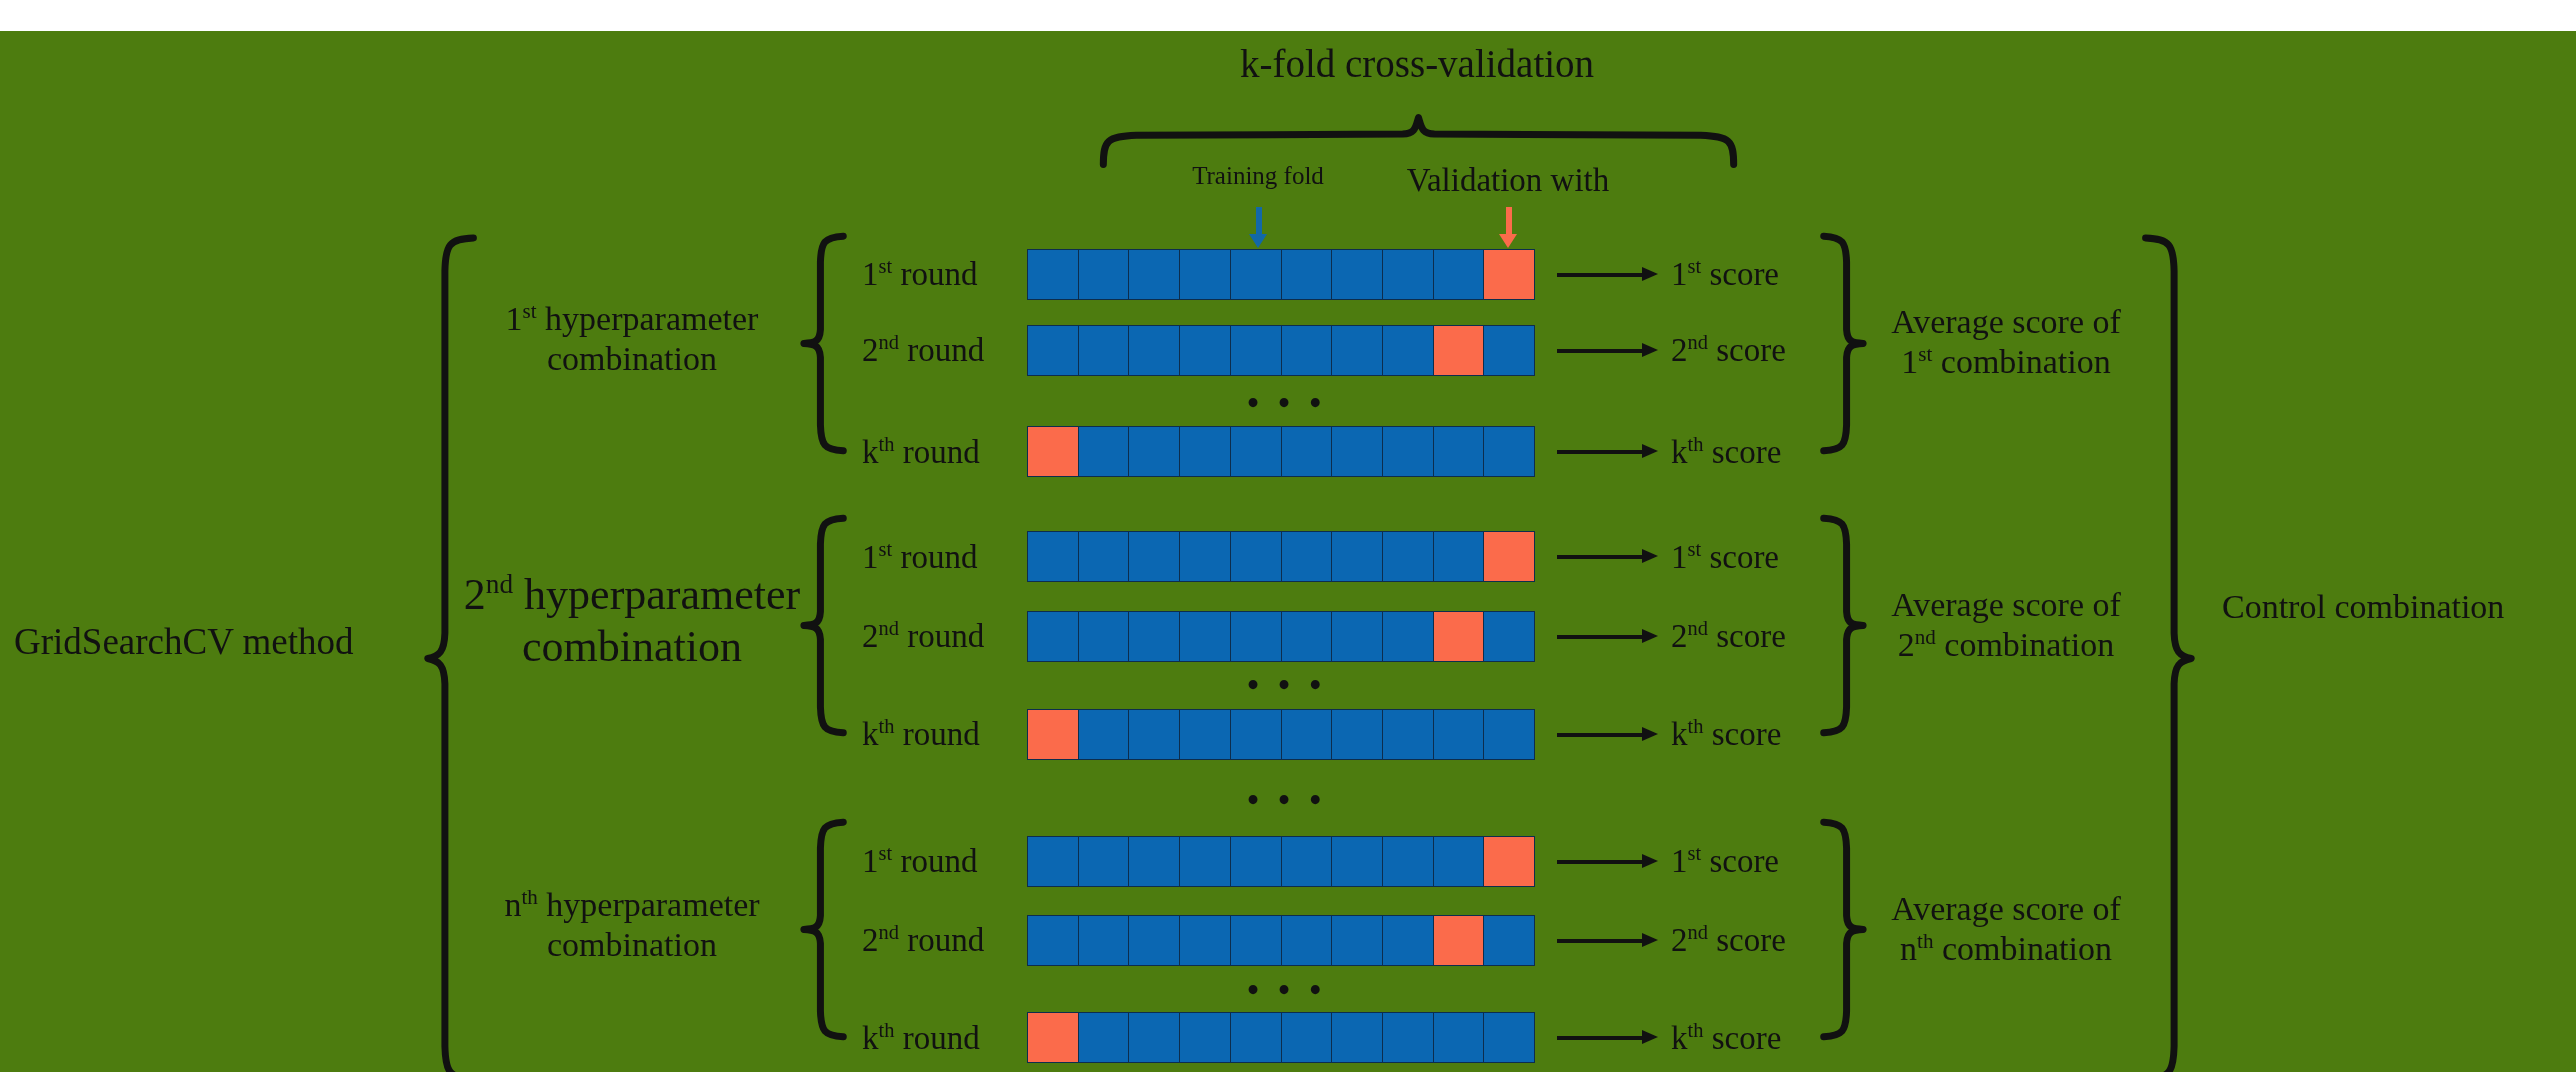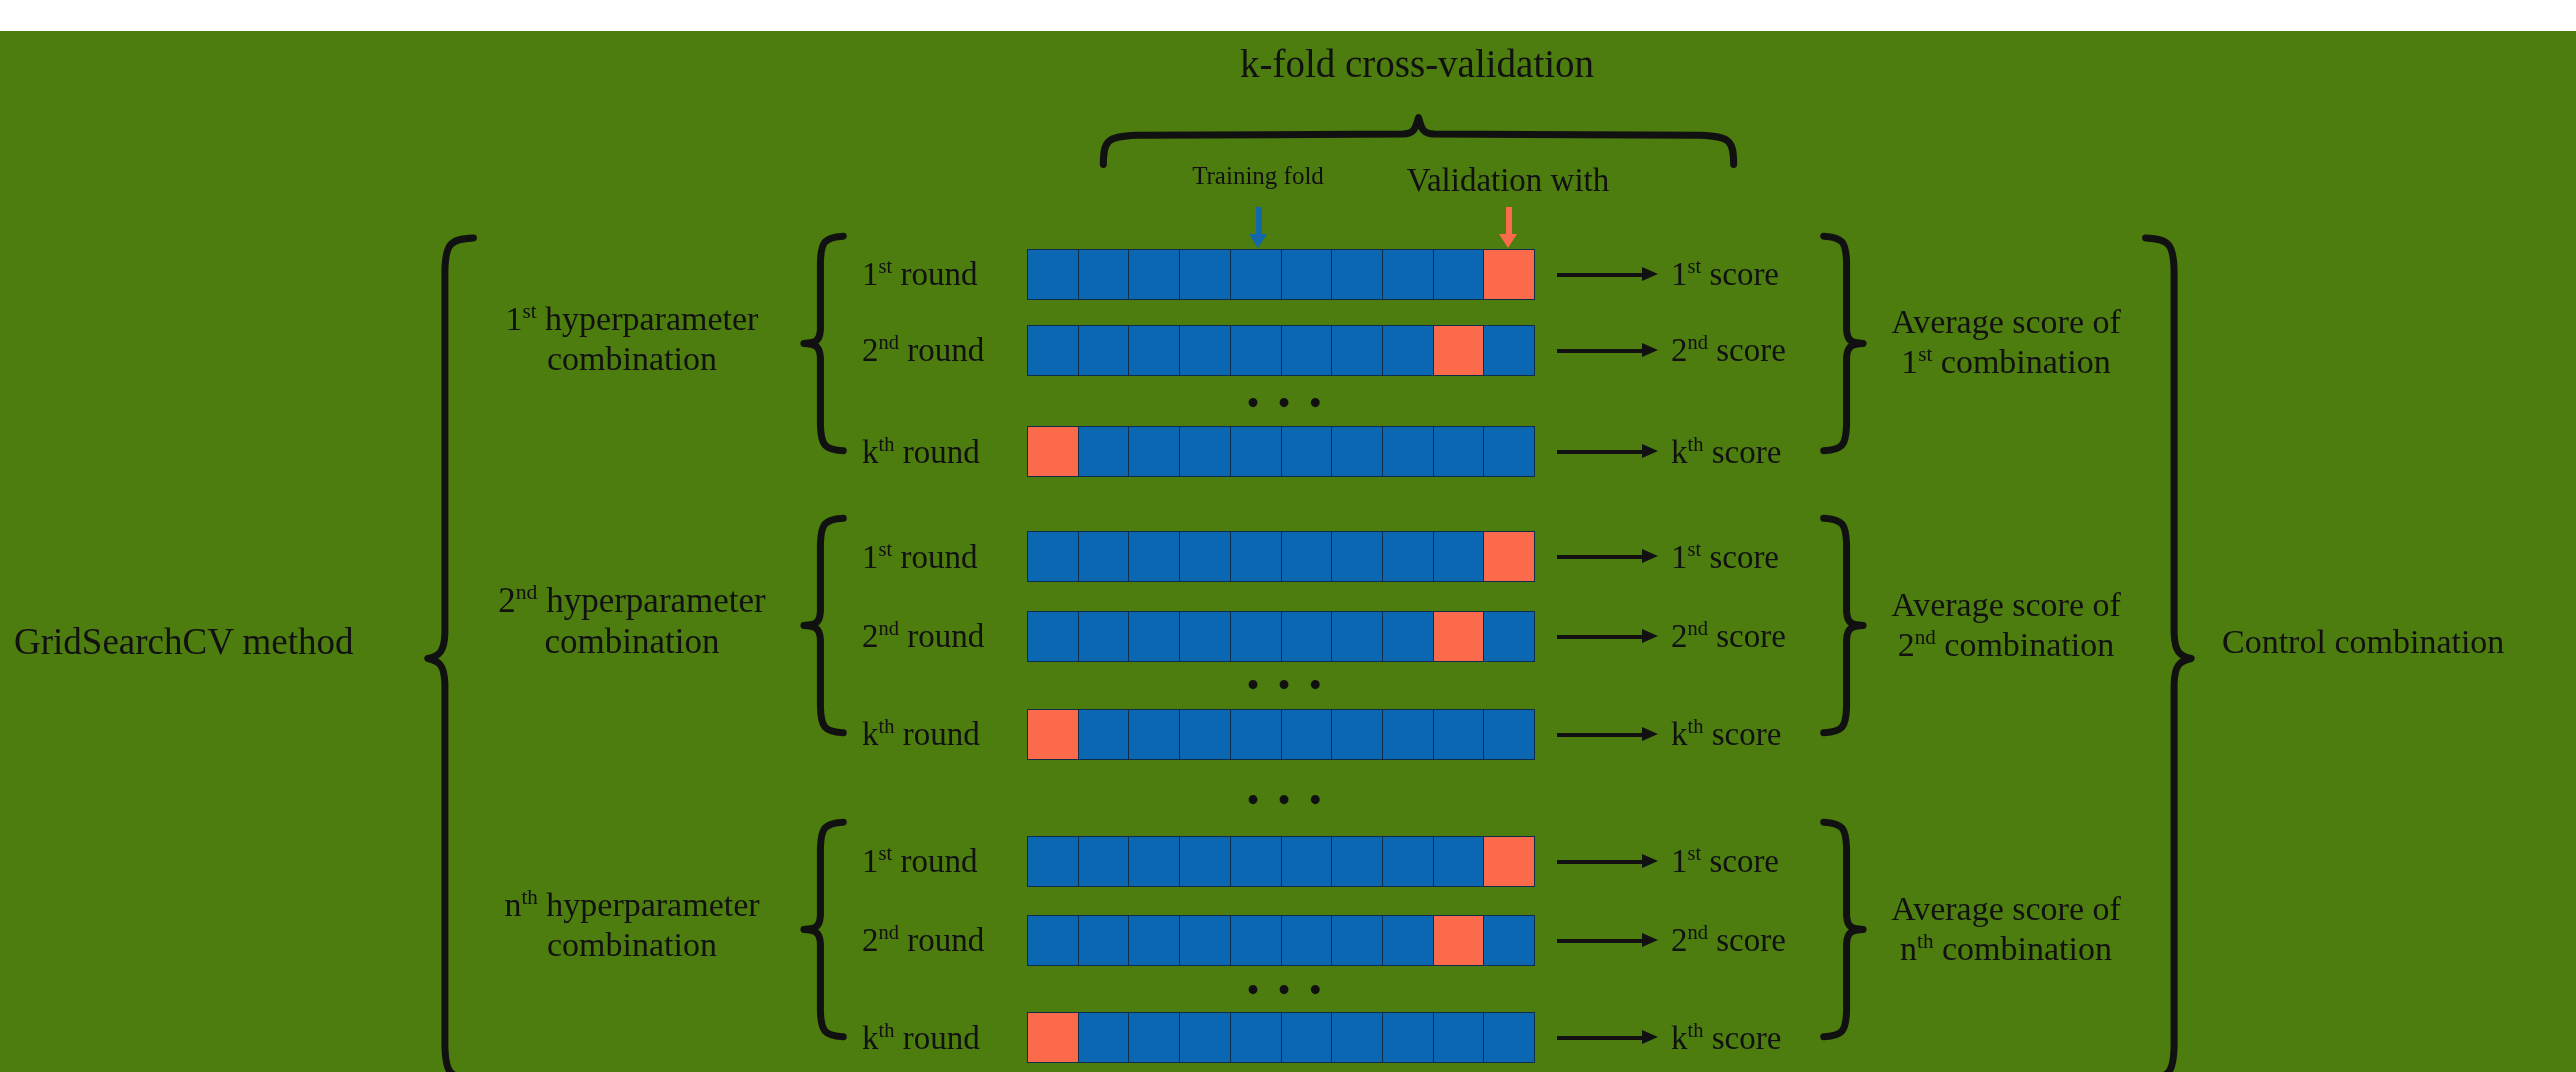--- a/index.html
+++ b/index.html
@@ -68,21 +68,21 @@
   <svg class="brace" style="left:424px;top:202px;" width="57" height="851" viewBox="0 0 90 1340">
     <path d="M78,6 C40,8 34,16 33,58 L33,630 C32,660 24,666 6,670
              C24,674 32,680 33,710 L33,1282 C34,1324 40,1332 78,1334" stroke-width="11"></path>
   </svg>
 
   <svg class="brace" style="left:2138px;top:202px;" width="57" height="851" viewBox="0 0 90 1340">
     <path d="M12,6 C50,8 56,16 57,58 L57,630 C58,660 66,666 84,670
              C66,674 58,680 57,710 L57,1282 C56,1324 50,1332 12,1334" stroke-width="11"></path>
   </svg>
 
-  <div class="txt vmid" style="left:2222px;top:611px;font-size:34px;">
+  <div class="txt vmid" style="left:2222px;top:576px;font-size:34px;">
     <div>Control combination</div>
   </div>
 
   <div class="txt mid" style="left:632px;top:308px;font-size:34px;">
     <div>
       <span>1</span><sup>st</sup><span> hyperparameter</span>
     </div>
     <div>combination</div>
   </div>
 
@@ -167,21 +167,21 @@
              C58,175 49,176 48,196 L48,302 C47,334 42,341 12,343" stroke-width="11"></path>
   </svg>
 
   <div class="txt mid" style="left:2006px;top:311px;font-size:34px;">
     <div>Average score  of</div>
     <div>
       <span>1</span><sup>st</sup><span> combination</span>
     </div>
   </div>
 
-  <div class="txt mid" style="left:632px;top:590px;font-size:35px;">
+  <div class="txt mid" style="left:632px;top:590px;font-size:44px;">
     <div>
       <span>2</span><sup>nd</sup><span> hyperparameter</span>
     </div>
     <div>combination</div>
   </div>
 
   <svg class="brace" style="left:800px;top:484px;" width="51" height="221" viewBox="0 0 80 348">
     <path d="M68,5 C38,7 33,14 32,46 L32,152 C31,172 22,173 6,174
              C22,175 31,176 32,196 L32,302 C33,334 38,341 68,343" stroke-width="11"></path>
   </svg>

